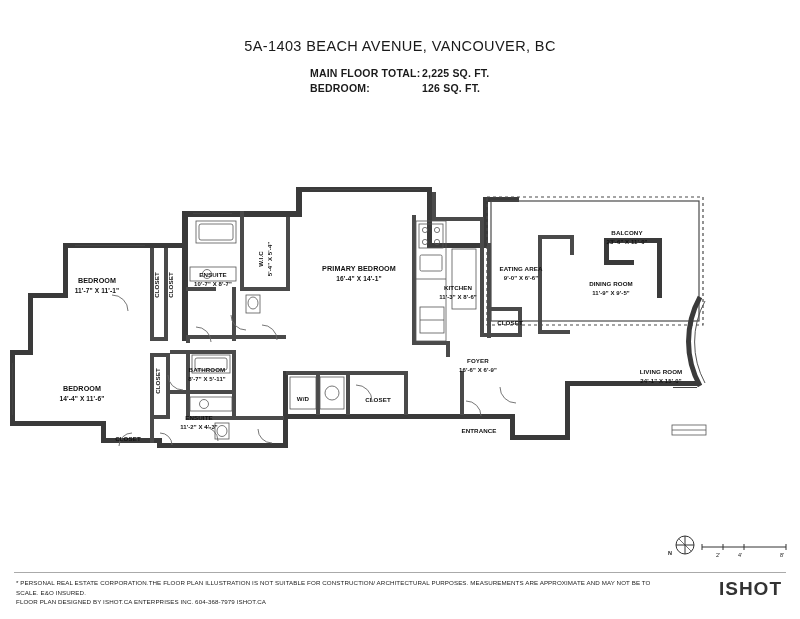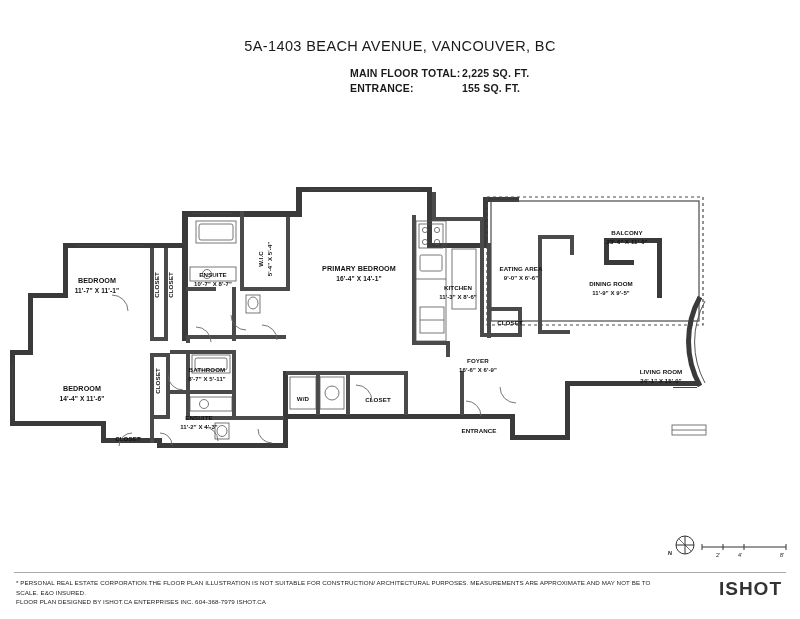--- a/index.html
+++ b/index.html
@@ -13,21 +13,21 @@
   }
   .wrap{position:absolute;left:0;top:0;width:800px;height:619px;}
 
   
   .title{
     position:absolute;top:38px;left:0;width:800px;text-align:center;
     font-size:14.5px;font-weight:normal;letter-spacing:0.4px;
   }
   .summary{
     position:absolute;top:66px;left:310px;
-    font-size:10.5px;font-weight:bold;letter-spacing:0.2px;line-height:15px;margin-left:40px;
+    font-size:10.5px;font-weight:bold;letter-spacing:0.2px;line-height:15px;
   }
   .summary .row{display:flex;}
   .summary .lbl{width:112px;}
   .summary .val{}
 
   
   .foot-rule{position:absolute;left:14px;top:572px;width:772px;height:1px;background:#aaa;}
   .disclaimer{
     position:absolute;left:16px;top:578px;width:640px;
     font-size:6.2px;line-height:9.5px;color:#222;letter-spacing:0.1px;
@@ -70,22 +70,22 @@
 <div class="wrap">
 
   <div class="title">5A-1403 BEACH AVENUE, VANCOUVER, BC</div>
 
   <div class="summary">
     <div class="row">
       <span class="lbl">MAIN FLOOR TOTAL:</span>
       <span class="val">2,225 SQ. FT.</span>
     </div>
     <div class="row">
-      <span class="lbl">ENTRANCE:</span>
-      <span class="val">155 SQ. FT.</span>
+      <span class="lbl">BEDROOM:</span>
+      <span class="val">126 SQ. FT.</span>
     </div>
   </div>
 
   <svg id="plan" width="800" height="300" viewBox="0 0 800 300">
     <g fill="none" stroke="#2b2b2b">
 
       <g fill="#3a3a3a" stroke="none">
 
         <rect x="182" y="36" width="6" height="130"></rect>
         <rect x="182" y="36" width="118" height="6"></rect>

